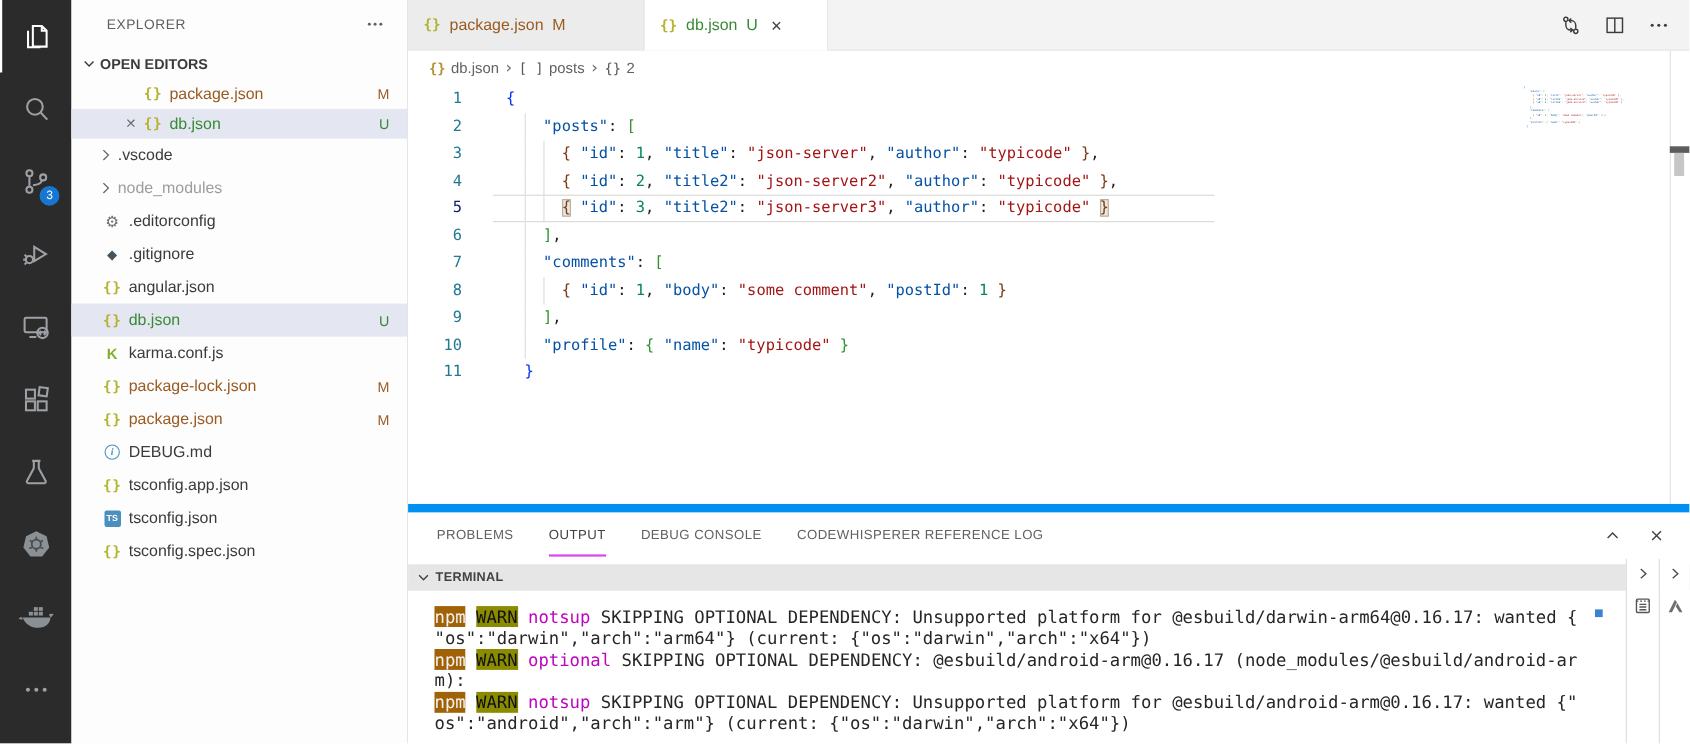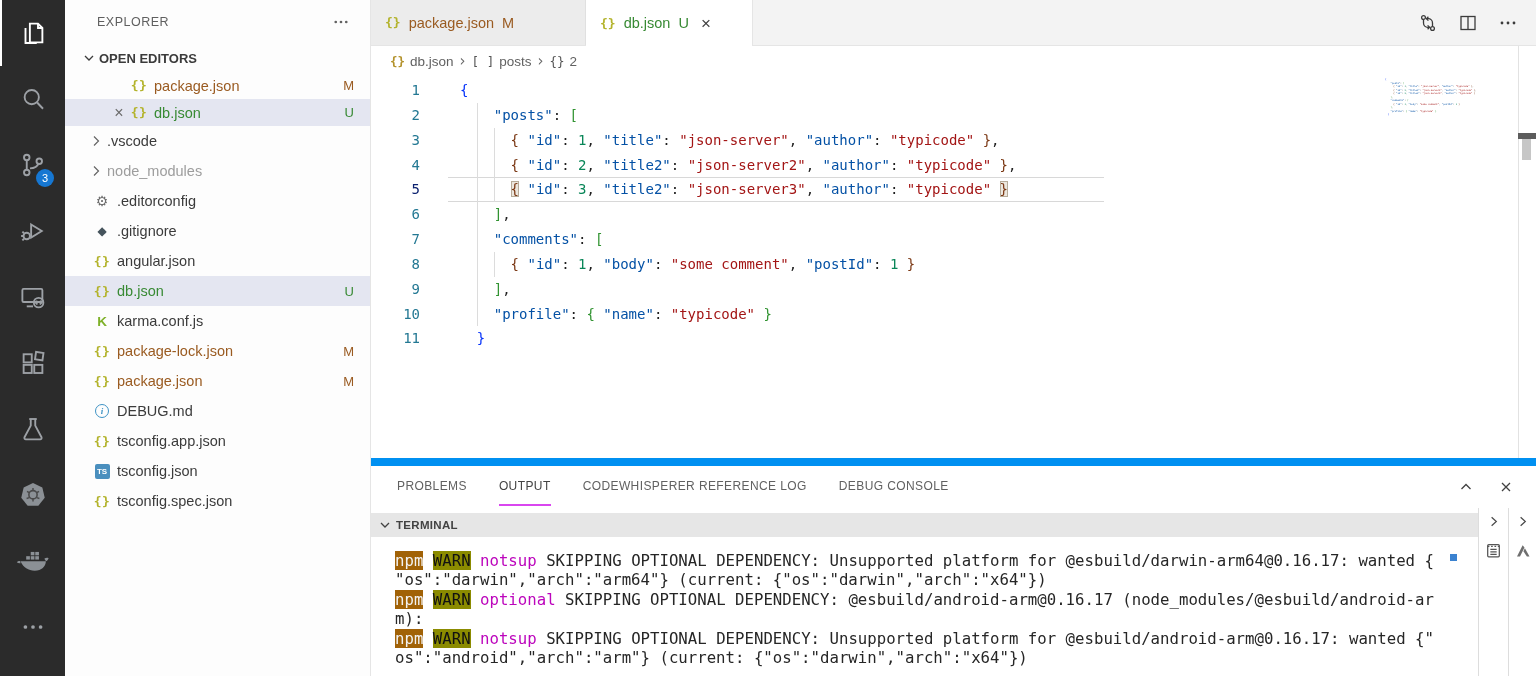--- a/index.html
+++ b/index.html
@@ -10,21 +10,21 @@
   .activitybar{position:absolute;left:0;top:0;width:65px;height:676px;background:#2b2b2b;display:flex;flex-direction:column;}
   .ab-item{width:65px;height:66px;display:flex;align-items:center;justify-content:center;color:#9da1a6;position:relative;cursor:pointer;}
   .ab-item.active{color:#fff;box-shadow:inset 2px 0 0 #fff;}
   .ab-item svg{display:block;}
   .ab-badge{position:absolute;right:11px;bottom:11px;background:#1677d2;color:#fff;font-size:11px;min-width:18px;height:18px;border-radius:50%;display:flex;align-items:center;justify-content:center;font-weight:400;}
 
   
   .sidebar{position:absolute;left:65px;top:0;width:305px;height:676px;background:#fdfdfd;border-right:1px solid #e5e5e5;color:#3b3b3b;font-size:14.5px;}
   .sb-title-row{height:44px;display:flex;align-items:center;padding:0 20px 0 32px;color:#5f5f5f;font-size:12.5px;letter-spacing:.5px;}
   .sb-title-row .spacer{flex:1;}
-  .sb-header{display:flex;align-items:center;height:28px;font-weight:700;font-size:13px;color:#3b3b3b;padding-left:16px;cursor:pointer;}
+  .sb-header{display:flex;align-items:center;height:28px;font-weight:700;font-size:13px;color:#3b3b3b;padding-left:8px;cursor:pointer;}
   .sb-header .lbl{margin-left:2px;}
   .sb-row{display:flex;align-items:center;cursor:pointer;}
   .sb-row.selected{background:#e4e6f1;}
   .oe-row{height:27px;padding-left:44px;}
   .oe-close{width:20px;text-align:center;font-size:16px;color:#6c6c6c;line-height:1;}
   .oe-spacer{width:20px;}
   .ft-row{height:30px;padding-left:23px;}
   .ft-row .chev{margin-right:3px;flex:0 0 auto;}
   .ft-row.file{padding-left:27px;}
   .fname{white-space:nowrap;}
@@ -387,22 +387,22 @@
     <div class="v-border"></div>
     <div class="ov-mark"></div>
     <div class="scroll-thumb"></div>
 
     <div class="sash"></div>
 
     <div class="panel">
       <div class="panel-tabs">
         <span class="ptab">PROBLEMS</span>
         <span class="ptab active">OUTPUT</span>
+        <span class="ptab">DEBUG CONSOLE</span>
         <span class="ptab">CODEWHISPERER REFERENCE LOG</span>
-        <span class="ptab">DEBUG CONSOLE</span>
         <span class="panel-icons">
           <span>
               <svg width="16" height="16" viewBox="0 0 16 16" fill="none" stroke="#424242" stroke-width="1.3">
                 <path d="M3.5 10l4.5-4.5L12.5 10"></path>
               </svg>
             </span>
           <span>
               <svg width="16" height="16" viewBox="0 0 16 16" fill="none" stroke="#424242" stroke-width="1.3">
                 <path d="M4 4l8 8M12 4l-8 8"></path>
               </svg>

